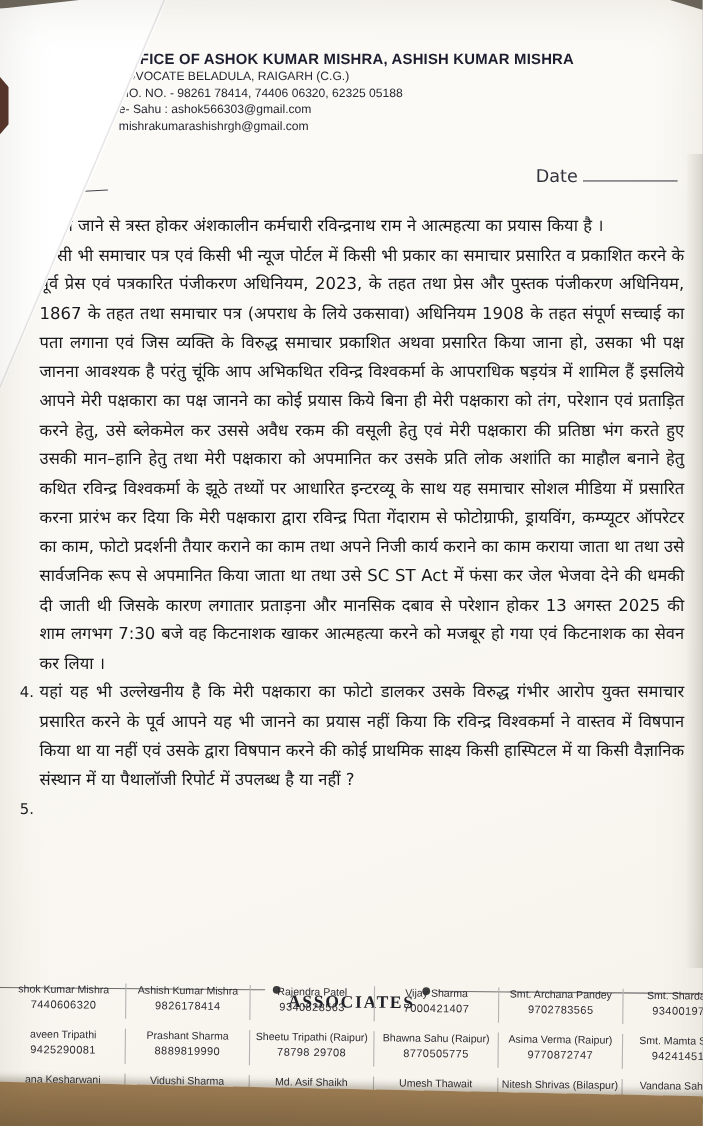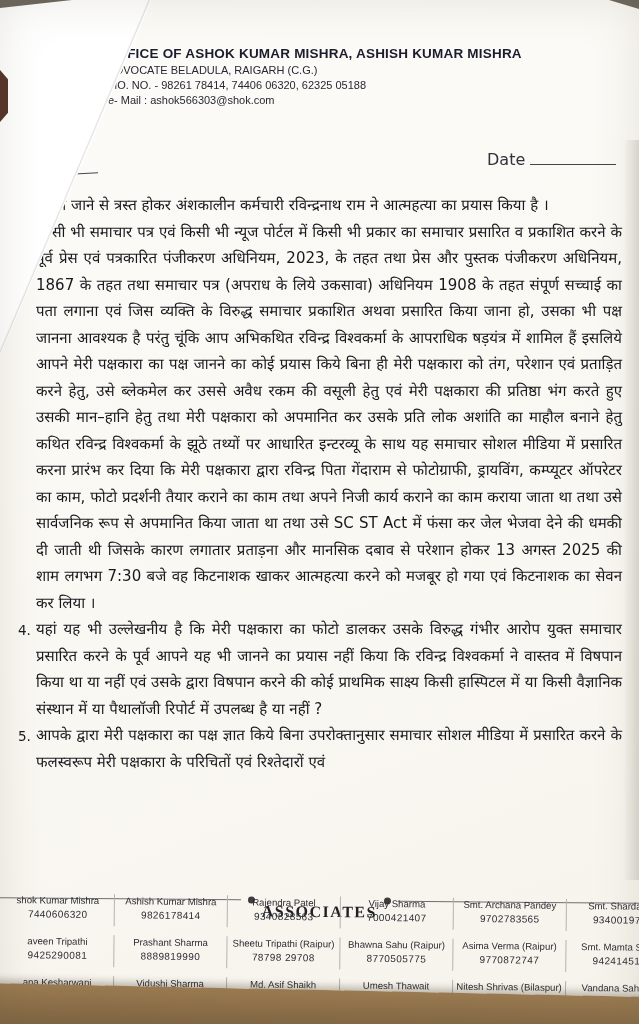--- a/index.html
+++ b/index.html
@@ -69,35 +69,36 @@
         <path d="M50 28 L62 35 L55 40 L70 62 L57 56 L55 92 L45 92 L43 56 L30 62 L45 40 L38 35 Z" fill="#fdfcf8"></path>
       </g>
       <text x="50" y="101" text-anchor="middle" font-size="9.5" font-weight="bold" letter-spacing="1" fill="#fdfcf8" font-family="Liberation Sans, sans-serif">ADVOCATE</text>
     </svg>
   </div>
 
   <div class="office">
     <div class="office-title">OFFICE OF ASHOK KUMAR MISHRA, ASHISH KUMAR MISHRA</div>
     <div class="office-line">ADVOCATE BELADULA, RAIGARH (C.G.)</div>
     <div class="office-line">MO. NO. - 98261 78414, 74406 06320, 62325 05188</div>
-    <div class="office-line">e- Mail : ashok566303@shok.com</div>
+    <div class="office-line">e- Sahu : ashok566303@gmail.com</div>
+    <div class="office-line">mishrakumarashishrgh@gmail.com</div>
   </div>
 
   <div class="srno">
     <span>Sr. No.</span><span class="blank sr"></span>
   </div>
   <div class="datefield">
     <span>Date</span><span class="blank dt"></span>
   </div>
 
   <div class="doc-body" id="doc-body">
       <div class="para"><span class="seg">कराये जाने से त्रस्त होकर अंशकालीन कर्मचारी रविन्द्रनाथ राम ने आत्महत्या का प्रयास किया है ।</span></div>
       <div class="para item"><span class="num">3.</span><span class="seg">किसी भी समाचार पत्र एवं किसी भी न्यूज पोर्टल में किसी भी प्रकार का समाचार प्रसारित व प्रकाशित करने के पूर्व </span><span class="seg b">प्रेस एवं पत्रकारित पंजीकरण अधिनियम, 2023, के तहत तथा प्रेस और पुस्तक पंजीकरण अधिनियम, 1867 के तहत तथा समाचार पत्र (अपराध के लिये उकसावा) अधिनियम 1908</span><span class="seg"> के तहत संपूर्ण सच्चाई का पता लगाना एवं जिस व्यक्ति के विरुद्ध समाचार प्रकाशित अथवा प्रसारित किया जाना हो, उसका भी पक्ष जानना आवश्यक है परंतु चूंकि आप अभिकथित रविन्द्र विश्वकर्मा के आपराधिक षड़यंत्र में शामिल हैं इसलिये आपने मेरी पक्षकारा का पक्ष जानने का कोई प्रयास किये बिना ही मेरी पक्षकारा को तंग, </span><span class="seg b">परेशान एवं प्रताड़ित करने हेतु, उसे ब्लेकमेल कर उससे अवैध रकम की वसूली हेतु एवं मेरी पक्षकारा की प्रतिष्ठा भंग करते हुए उसकी मान–हानि हेतु तथा मेरी पक्षकारा को अपमानित कर उसके प्रति लोक अशांति का माहौल बनाने हेतु </span><span class="seg">कथित रविन्द्र विश्वकर्मा के </span><span class="seg b">झूठे तथ्यों पर आधारित इन्टरव्यू</span><span class="seg"> के साथ यह समाचार सोशल मीडिया में प्रसारित करना प्रारंभ कर दिया कि मेरी पक्षकारा द्वारा रविन्द्र पिता गेंदाराम से फोटोग्राफी, ड्रायविंग, कम्प्यूटर ऑपरेटर का काम, फोटो प्रदर्शनी तैयार कराने का काम तथा अपने निजी कार्य कराने का काम कराया जाता था तथा उसे सार्वजनिक रूप से अपमानित किया जाता था तथा उसे </span><span class="seg b">SC ST Act</span><span class="seg"> में फंसा कर जेल भेजवा देने की धमकी दी जाती थी जिसके कारण लगातार प्रताड़ना और मानसिक दबाव से परेशान होकर 13 अगस्त 2025 की शाम लगभग 7:30 बजे वह किटनाशक खाकर आत्महत्या करने को मजबूर हो गया एवं किटनाशक का सेवन कर लिया ।</span></div>
       <div class="para item"><span class="num">4.</span><span class="seg">यहां यह भी उल्लेखनीय है कि मेरी पक्षकारा का फोटो डालकर उसके विरुद्ध गंभीर आरोप युक्त समाचार प्रसारित करने के पूर्व आपने यह भी जानने का प्रयास नहीं किया कि रविन्द्र विश्वकर्मा ने वास्तव में विषपान किया था या नहीं एवं उसके द्वारा विषपान करने की कोई प्राथमिक साक्ष्य किसी हास्पिटल में या किसी वैज्ञानिक संस्थान में या पैथालॉजी रिपोर्ट में उपलब्ध है या नहीं ?</span></div>
-      <div class="para item"><span class="num">5.</span><span class="seg">आपके द्वारा मेरी पक्षकारा का पक्ष ज्ञात किये बिना उपरोक्तानुसार समाचार सोशल मीडिया में प्रसारित करने के फलस्वरूप मेरी पक्षकारा के परिचितों एवं रिश्तेदारों एवं</span></div>
+      <div class="para item"><span class="num">5.</span></div>
     </div>
 
   <div class="assoc-header">
     <div class="assoc-line"></div>
     <div class="assoc-dot"></div>
     <div class="assoc-label">ASSOCIATES</div>
     <div class="assoc-dot"></div>
     <div class="assoc-line"></div>
   </div>
   <div class="assoc-rows" id="assoc-rows">

